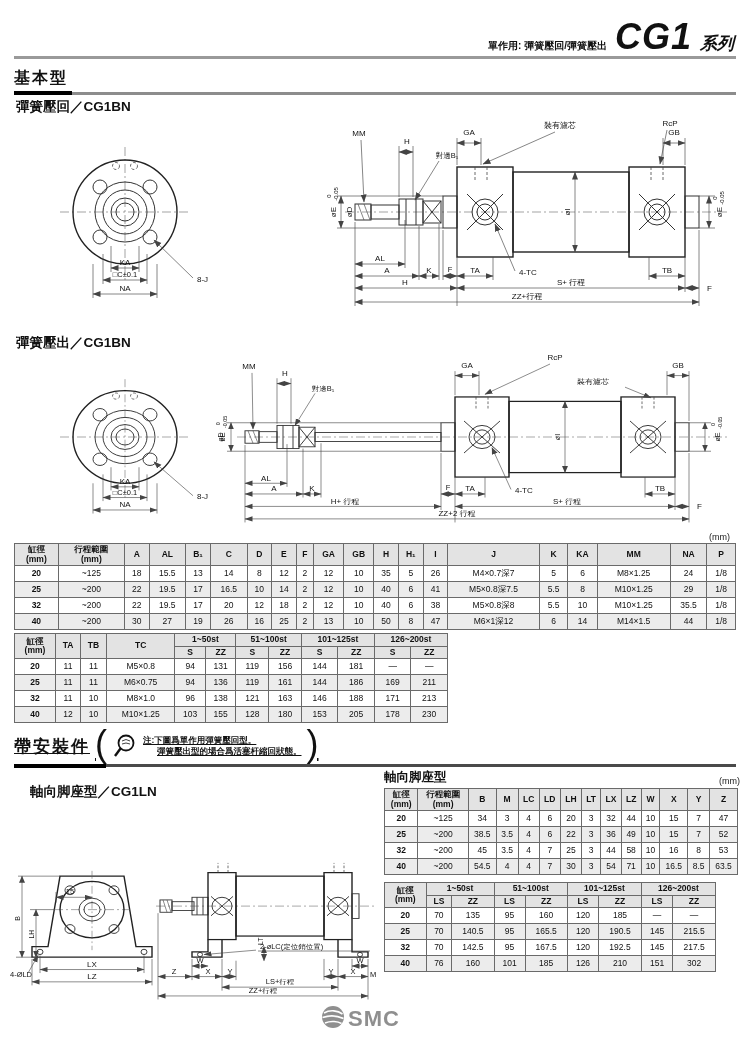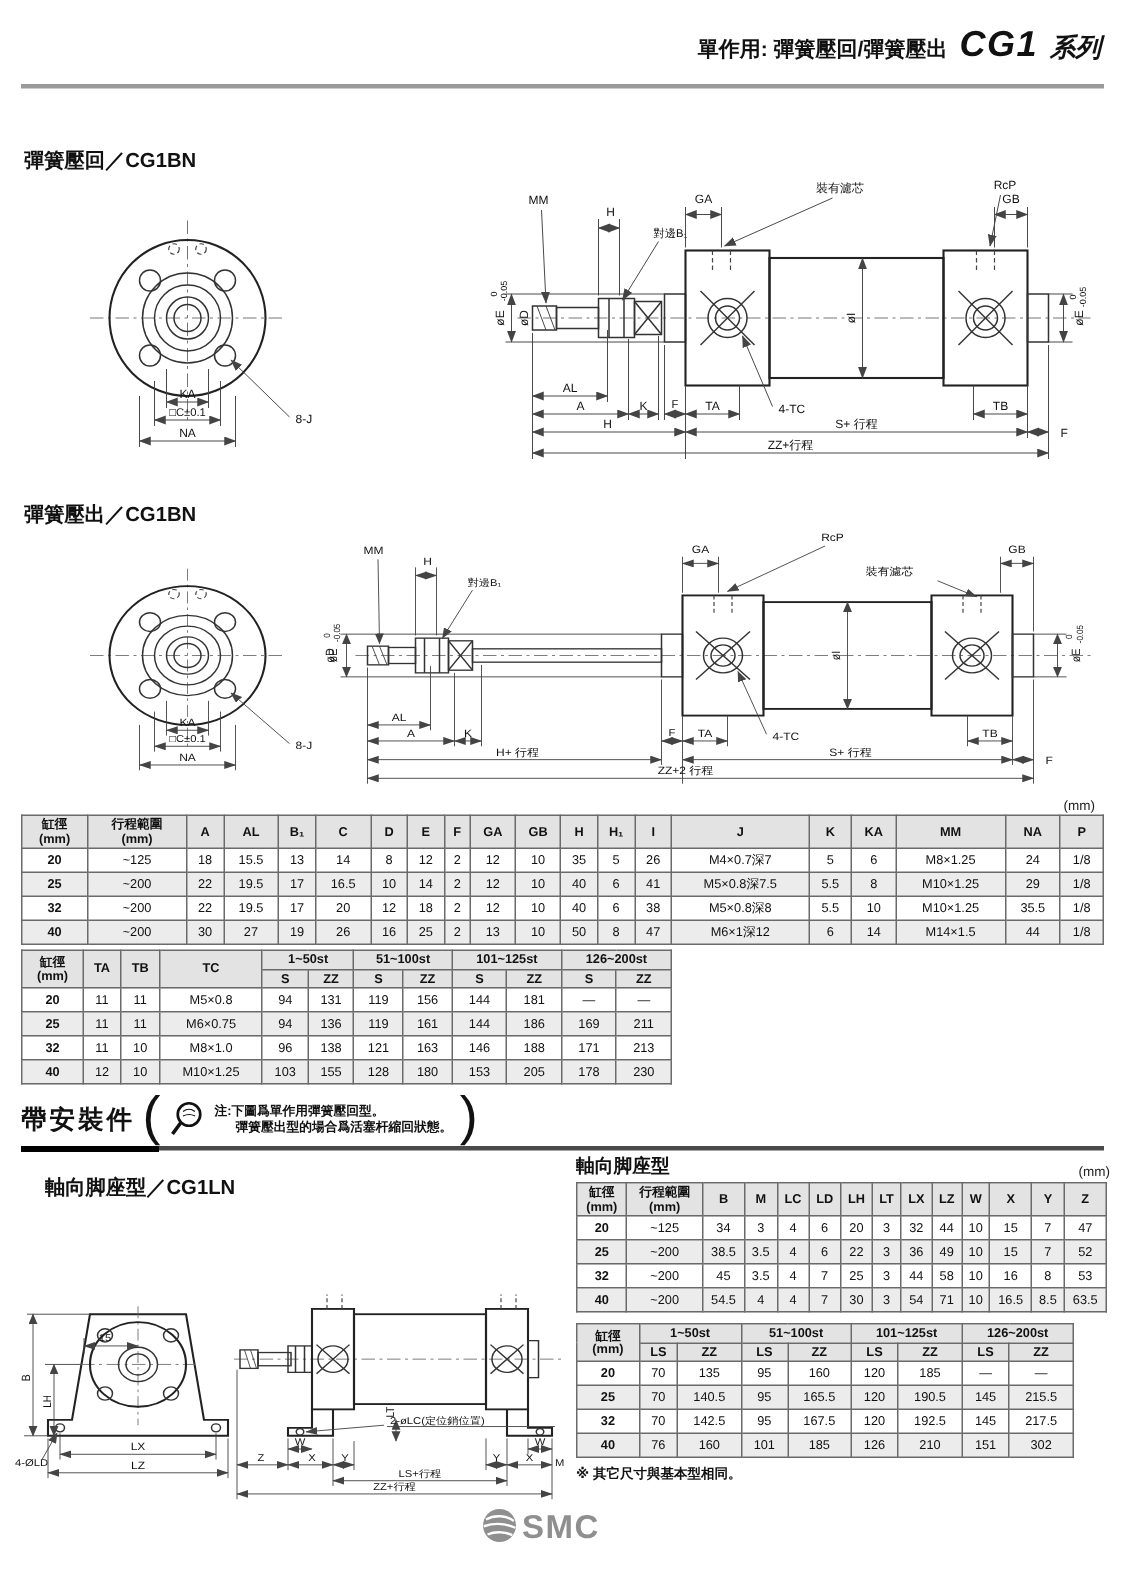--- a/index.html
+++ b/index.html
@@ -2,34 +2,34 @@
 <html><head>
 <meta charset="utf-8">
 <style>
   html,body{margin:0;padding:0;background:#fff;}
   .page{position:relative;width:750px;height:1050px;background:#ffffff;
         font-family:"Liberation Sans","DejaVu Sans",sans-serif;color:#111;overflow:hidden;}
   .abs{position:absolute;}
 
   
   #hdr{top:16px;right:16px;display:flex;align-items:baseline;gap:8px;}
-  .hdr-sub{font-size:14px;font-weight:700;margin-left:14px;}
-  .hdr-series{font-size:24px;font-weight:700;font-style:italic;letter-spacing:1px;}
+  .hdr-sub{font-size:10px;font-weight:700;margin-left:14px;}
+  .hdr-series{font-size:36px;font-weight:700;font-style:italic;letter-spacing:1px;}
   .hdr-suffix{font-size:17px;font-weight:700;font-style:italic;}
   #rule-top{top:56px;left:14px;width:722px;height:3px;background:#9a9a9a;}
 
   
   .sec-title{font-size:16px;font-weight:700;letter-spacing:2px;}
   .sec-bar{display:flex;margin-top:2px;}
   .sec-bar .b1{width:58px;height:4px;background:#000;}
   .sec-bar .b2{flex:1;height:3px;background:#8c8c8c;margin-top:1px;}
   .sub-title{font-size:13.5px;font-weight:700;text-align:right;}
 
   
-  #mount{top:732px;left:14px;width:722px;}
+  #mount{top:732px;left:14px;width:722px;text-decoration:underline;}
   .mount-row{display:flex;align-items:center;gap:5px;}
   .mount-title{font-size:17px;font-weight:700;letter-spacing:2px;}
   .paren{font-size:36px;font-weight:400;line-height:.8;transform:translateY(-2px);}
   .mount-note{font-size:8.5px;line-height:1.3;font-weight:700;}
   .sec-bar2{display:flex;margin-top:3px;}
   .sec-bar2 .b1{width:92px;height:4px;background:#000;}
   .sec-bar2 .b2{flex:1;height:3.5px;background:#4a4a4a;}
 
   
   .dim-table{border-collapse:collapse;border:1.5px solid #333;background:#fff;}
@@ -65,20 +65,27 @@
 
 <div class="page">
 
   <div class="abs" id="hdr">
     <span class="hdr-sub">單作用: 彈簧壓回/彈簧壓出</span>
     <span class="hdr-series">CG1</span>
     <span class="hdr-suffix">系列</span>
   </div>
   <div class="abs" id="rule-top"></div>
 
+  <div class="abs" id="sec-basic" style="top:68px;left:14px;width:722px;">
+    <div class="sec-title">基本型</div>
+    <div class="sec-bar">
+        <div class="b1"></div>
+        <div class="b2"></div>
+      </div>
+  </div>
 
   <div class="abs sub-title" style="top:98px;left:16px;">彈簧壓回／CG1BN</div>
 
   <svg class="abs" style="top:112px;left:15px;" width="720" height="205" viewBox="0 0 720 205">
     <defs>
       <marker id="a1" markerWidth="9" markerHeight="8" refX="7.5" refY="3" orient="auto-start-reverse" markerUnits="userSpaceOnUse">
         <path d="M0,0L8,3L0,6z" fill="#444"></path>
       </marker>
     </defs>
 
@@ -839,21 +846,20 @@
             <td>160</td>
             <td>101</td>
             <td>185</td>
             <td>126</td>
             <td>210</td>
             <td>151</td>
             <td>302</td>
           </tr>
         </tbody>
     </table>
-    <div class="foot-note">※ 其它尺寸與基本型相同。</div>
   </div>
 
   <div class="abs" id="logo-row">
     <svg width="110" height="27" viewBox="0 0 110 27">
       <circle cx="13" cy="13" r="11" fill="#8f8f8f"></circle>
       <path d="M4,9 C10,5.5 18,6.5 22.5,10" stroke="#fff" stroke-width="1.6" fill="none"></path>
       <path d="M2.5,13.5 C10,11 18,12 23.5,14.5" stroke="#fff" stroke-width="1.6" fill="none"></path>
       <path d="M5,19 C11,16.5 18,17.5 21.5,19.5" stroke="#fff" stroke-width="1.6" fill="none"></path>
       <text x="28" y="21.5" style="font-size:22px;font-weight:700;fill:#8f8f8f;letter-spacing:1px;" class="ta-s">SMC</text>
     </svg>

